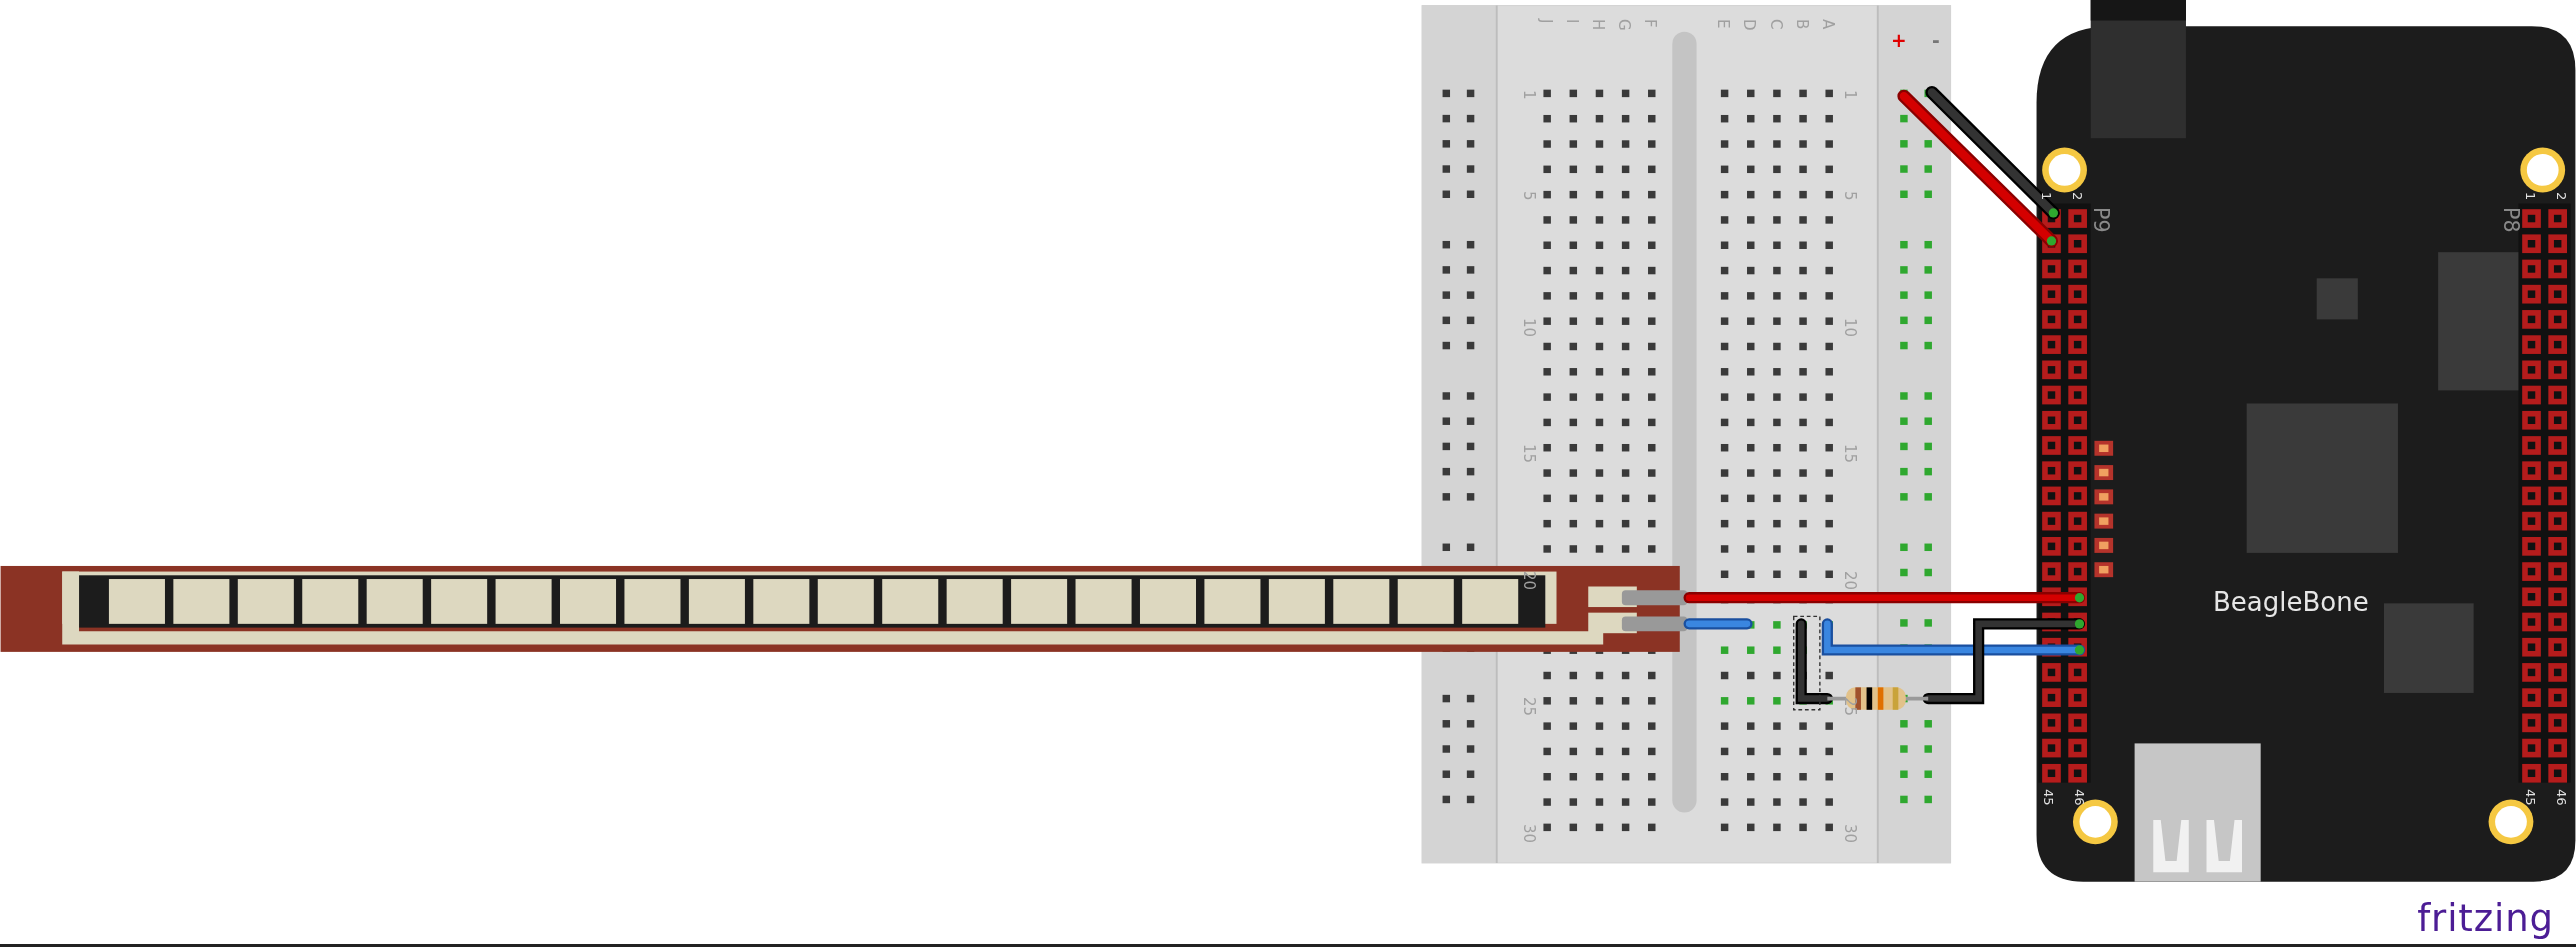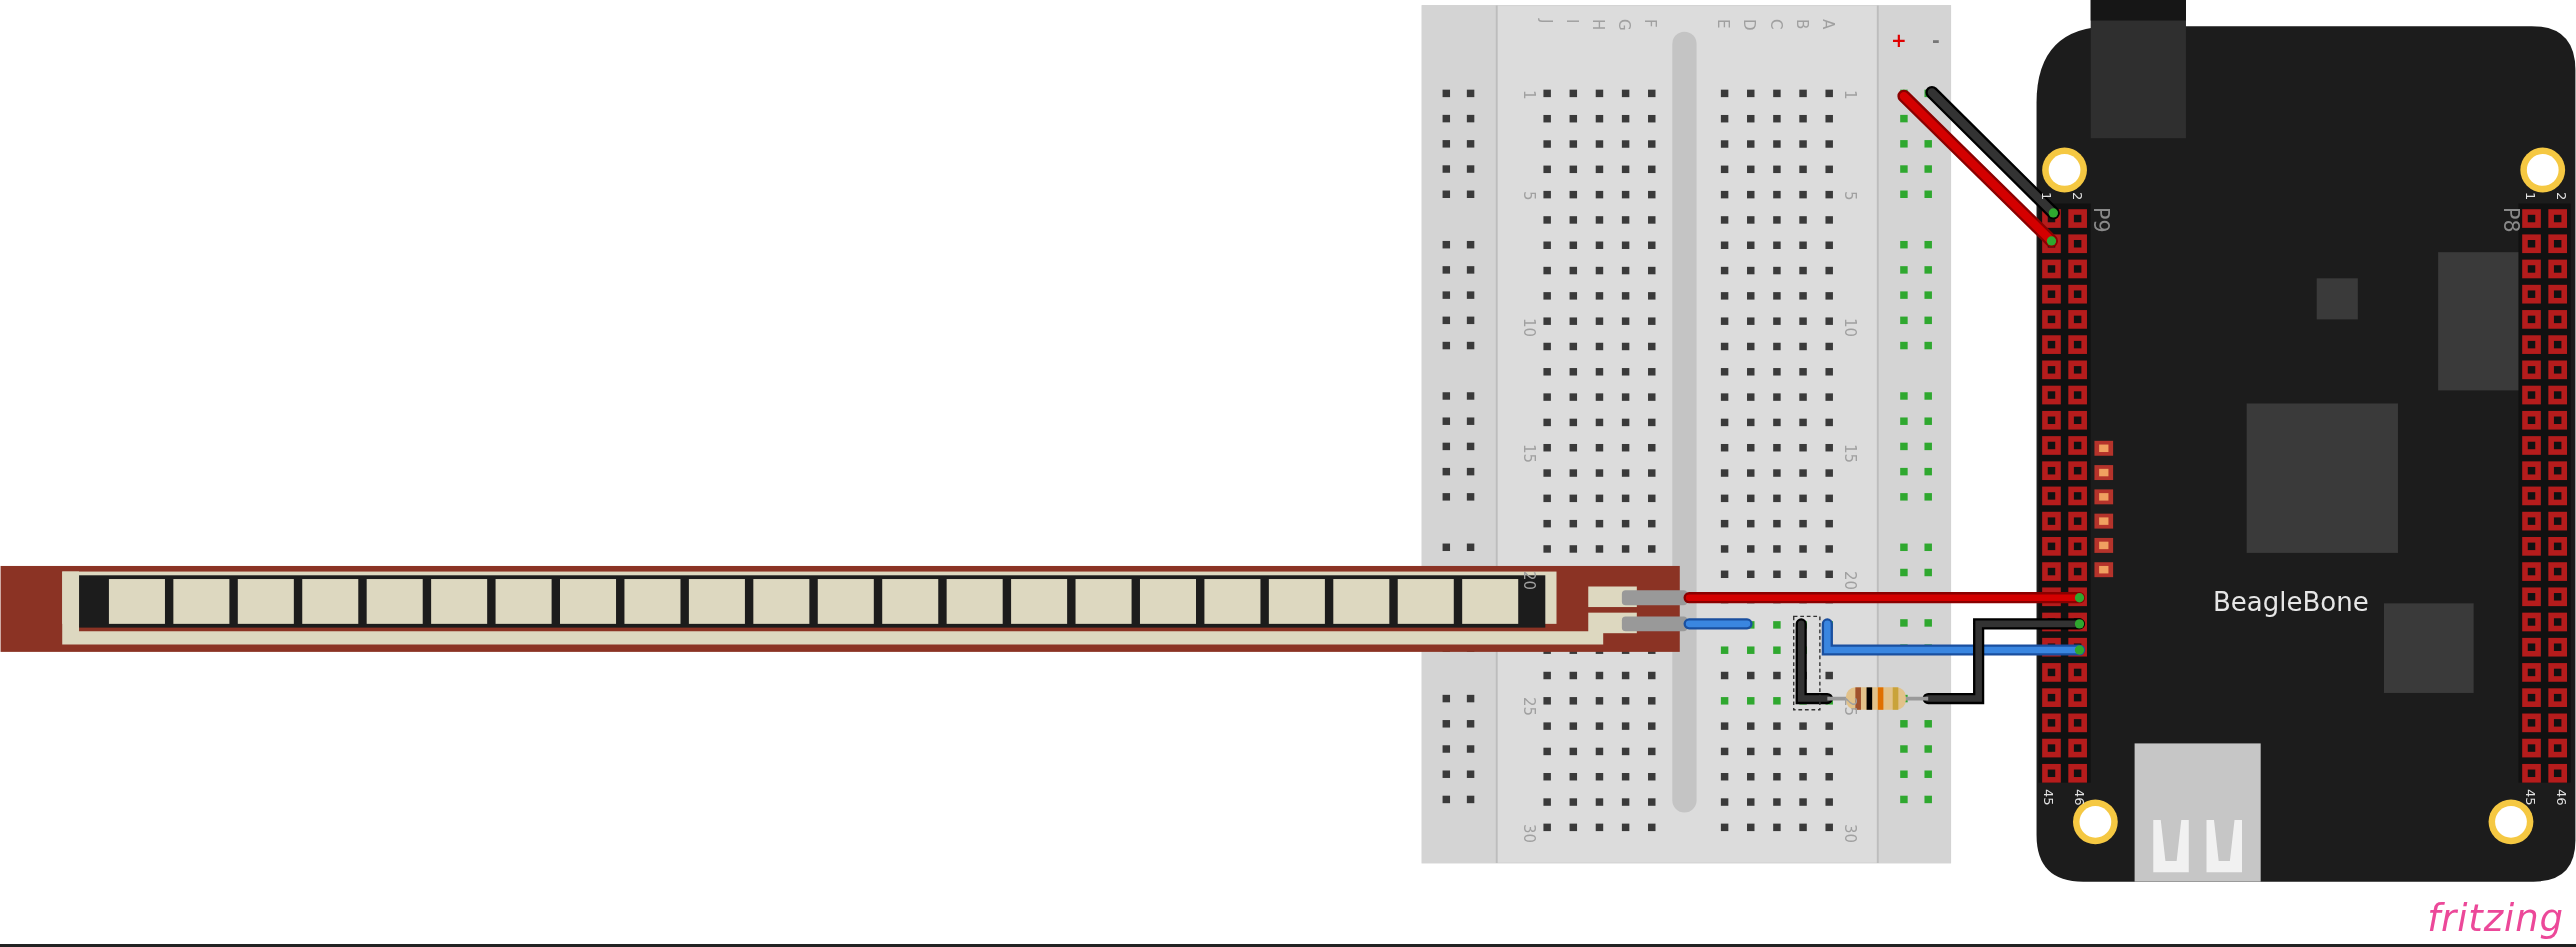--- a/index.html
+++ b/index.html
@@ -1,19 +1,19 @@
 <!DOCTYPE html>
 <html style="font-size:15px"><head>
 <meta charset="utf-8">
 <style>
   html,body{margin:0;padding:0;background:#fff;}
   body{width:2576px;height:947px;position:relative;overflow:hidden;font-family:"DejaVu Sans",sans-serif;}
   svg{position:absolute;left:0;top:0;}
   .bb-label{position:absolute;color:#e6e6e6;font-size:26px;font-family:"DejaVu Sans",sans-serif;}
-  .fritzing{position:absolute;right:12px;bottom:7.5px;color:#ec4899;font-size:37px;font-family:"DejaVu Sans",sans-serif;letter-spacing:0.9px;font-style:italic;}
+  .fritzing{position:absolute;right:22px;bottom:7.5px;color:#4c1d95;font-size:37px;font-family:"DejaVu Sans",sans-serif;letter-spacing:0.9px;}
   .bottom-line{position:absolute;left:0;right:0;bottom:0;height:2.8px;background:#222;}
   .bb-rowlbl{position:absolute;font-size:15px;color:#a0a0a0;font-family:"DejaVu Sans",sans-serif;transform:rotate(90deg);transform-origin:left top;}
   .rail-lbl{position:absolute;font-size:18.7px;font-weight:bold;font-family:"DejaVu Sans",sans-serif;}
   .hdr-lbl{position:absolute;font-size:20.6px;color:#8a8a8a;transform:rotate(90deg);transform-origin:left top;font-family:"DejaVu Sans",sans-serif;}
   .pinnum{position:absolute;font-size:13px;color:#e0e0e0;transform:rotate(90deg);transform-origin:left top;font-family:"DejaVu Sans",sans-serif;}
 </style>
 </head>
 <body>
 
 <svg width="2576" height="947" viewBox="0 0 2757 1014">

